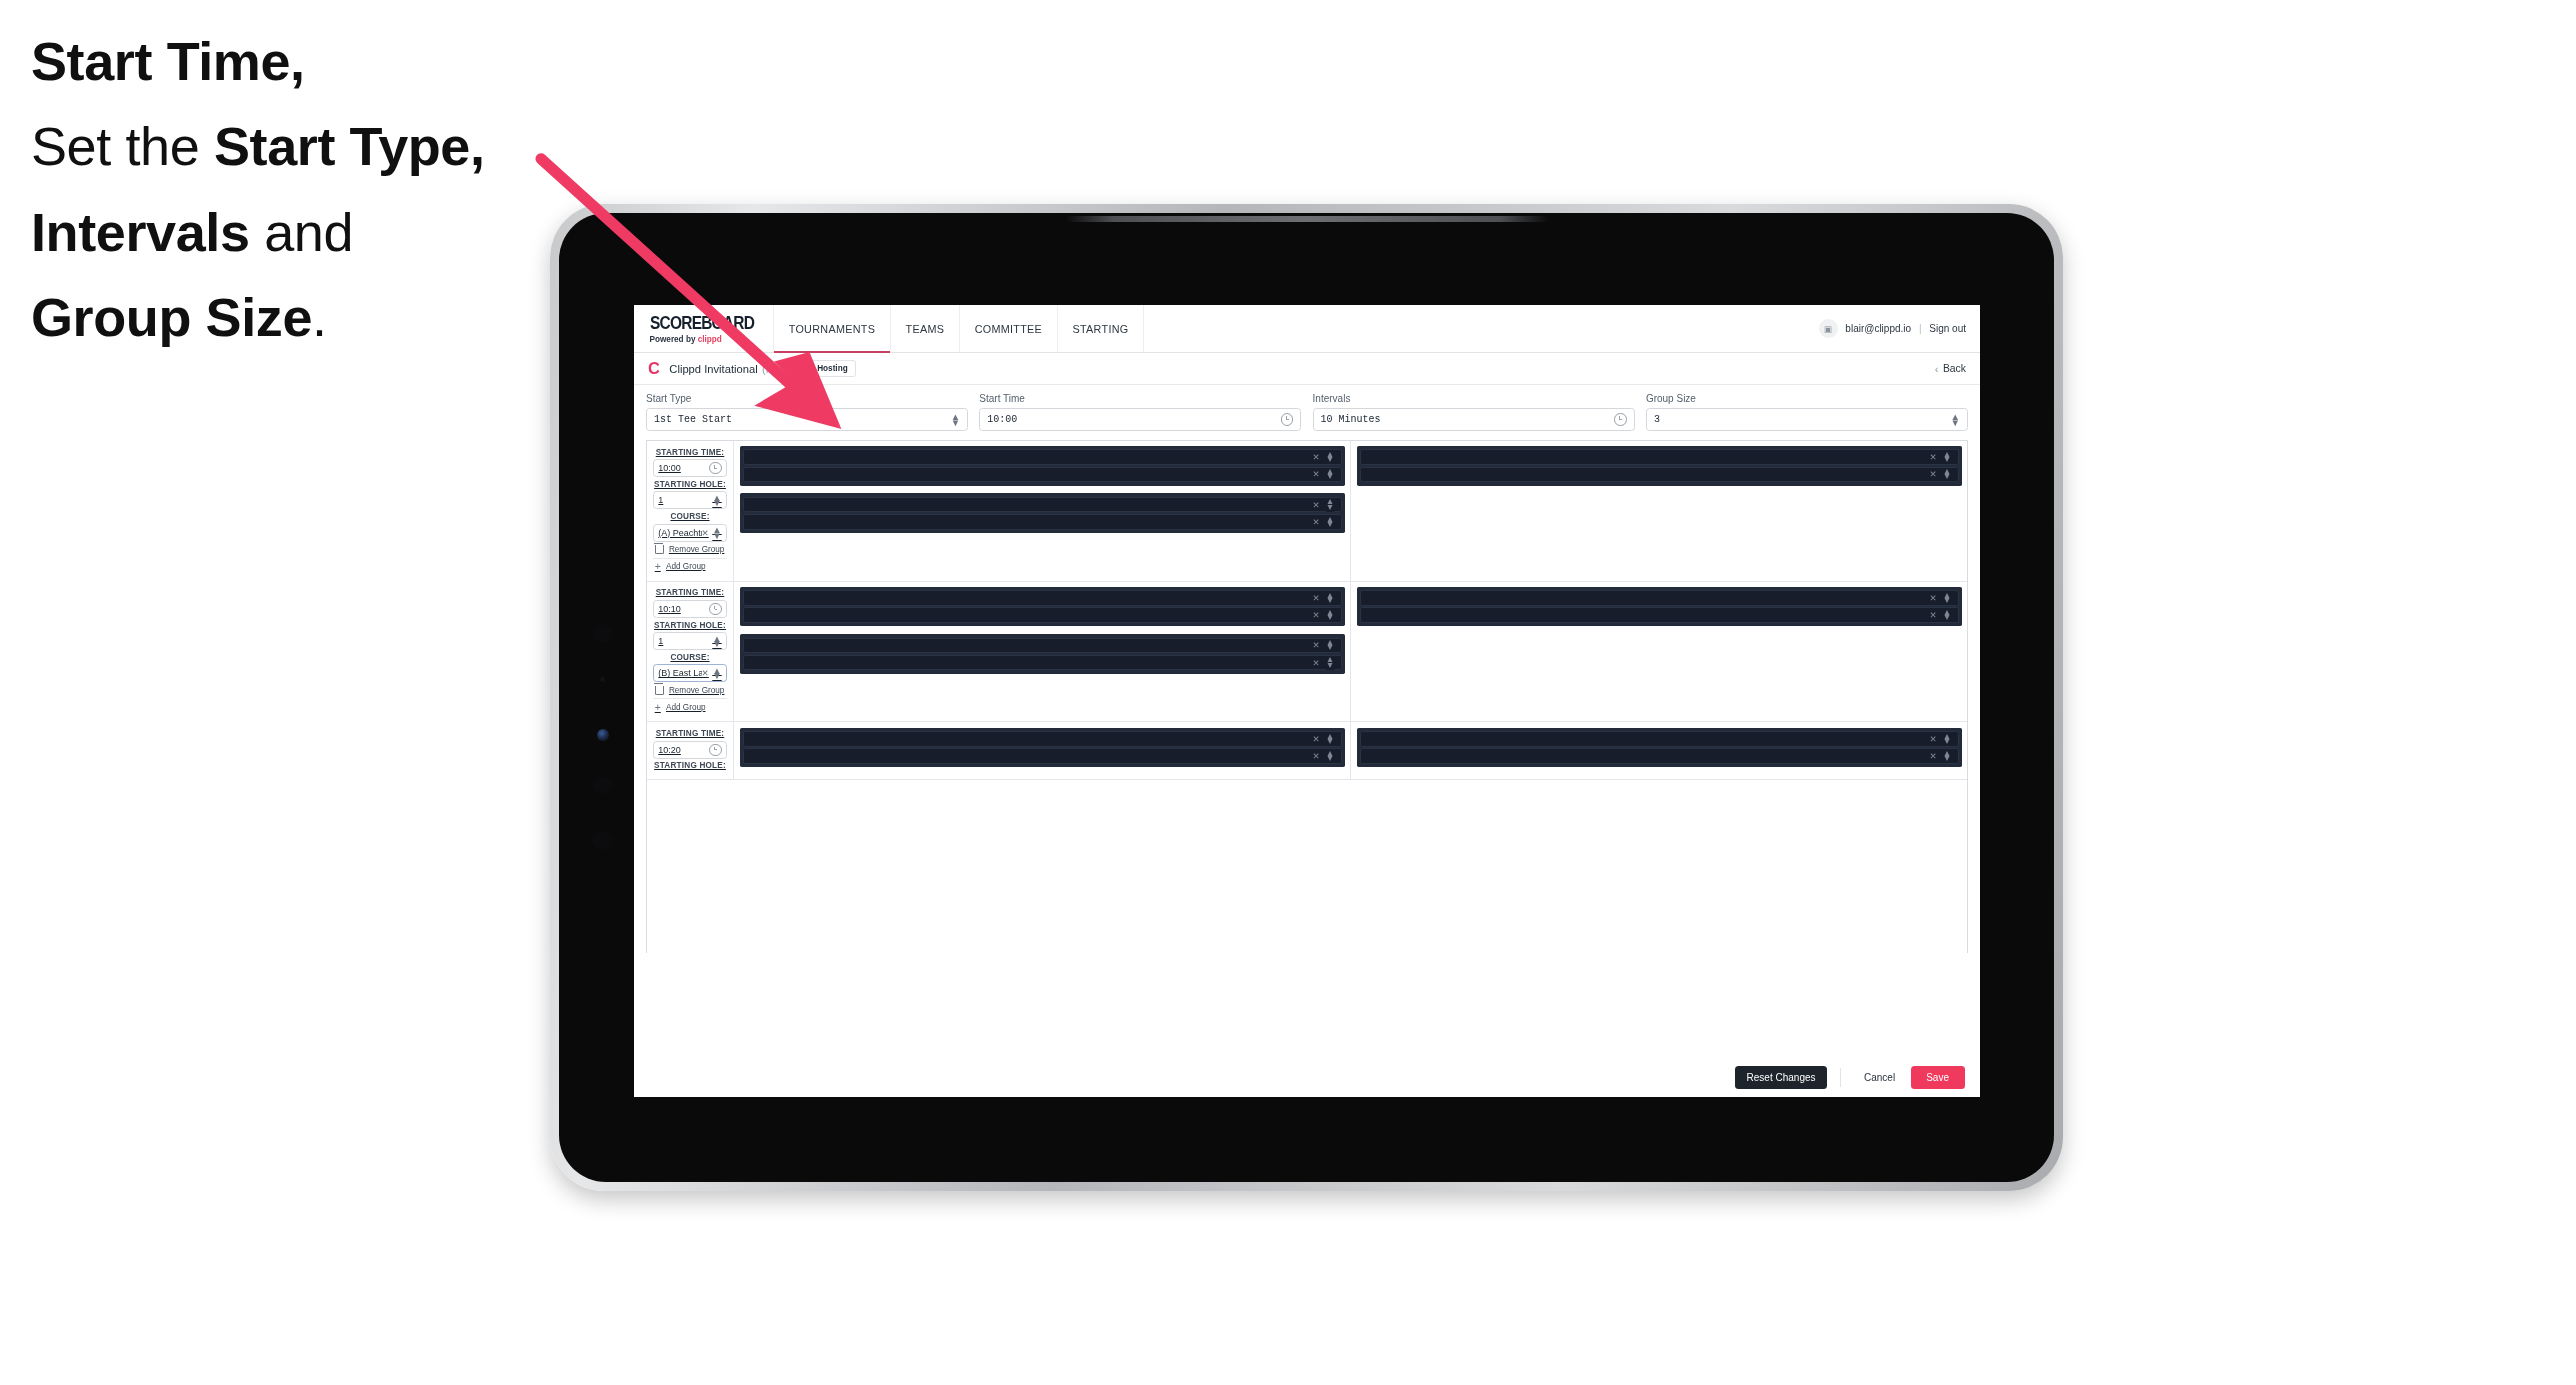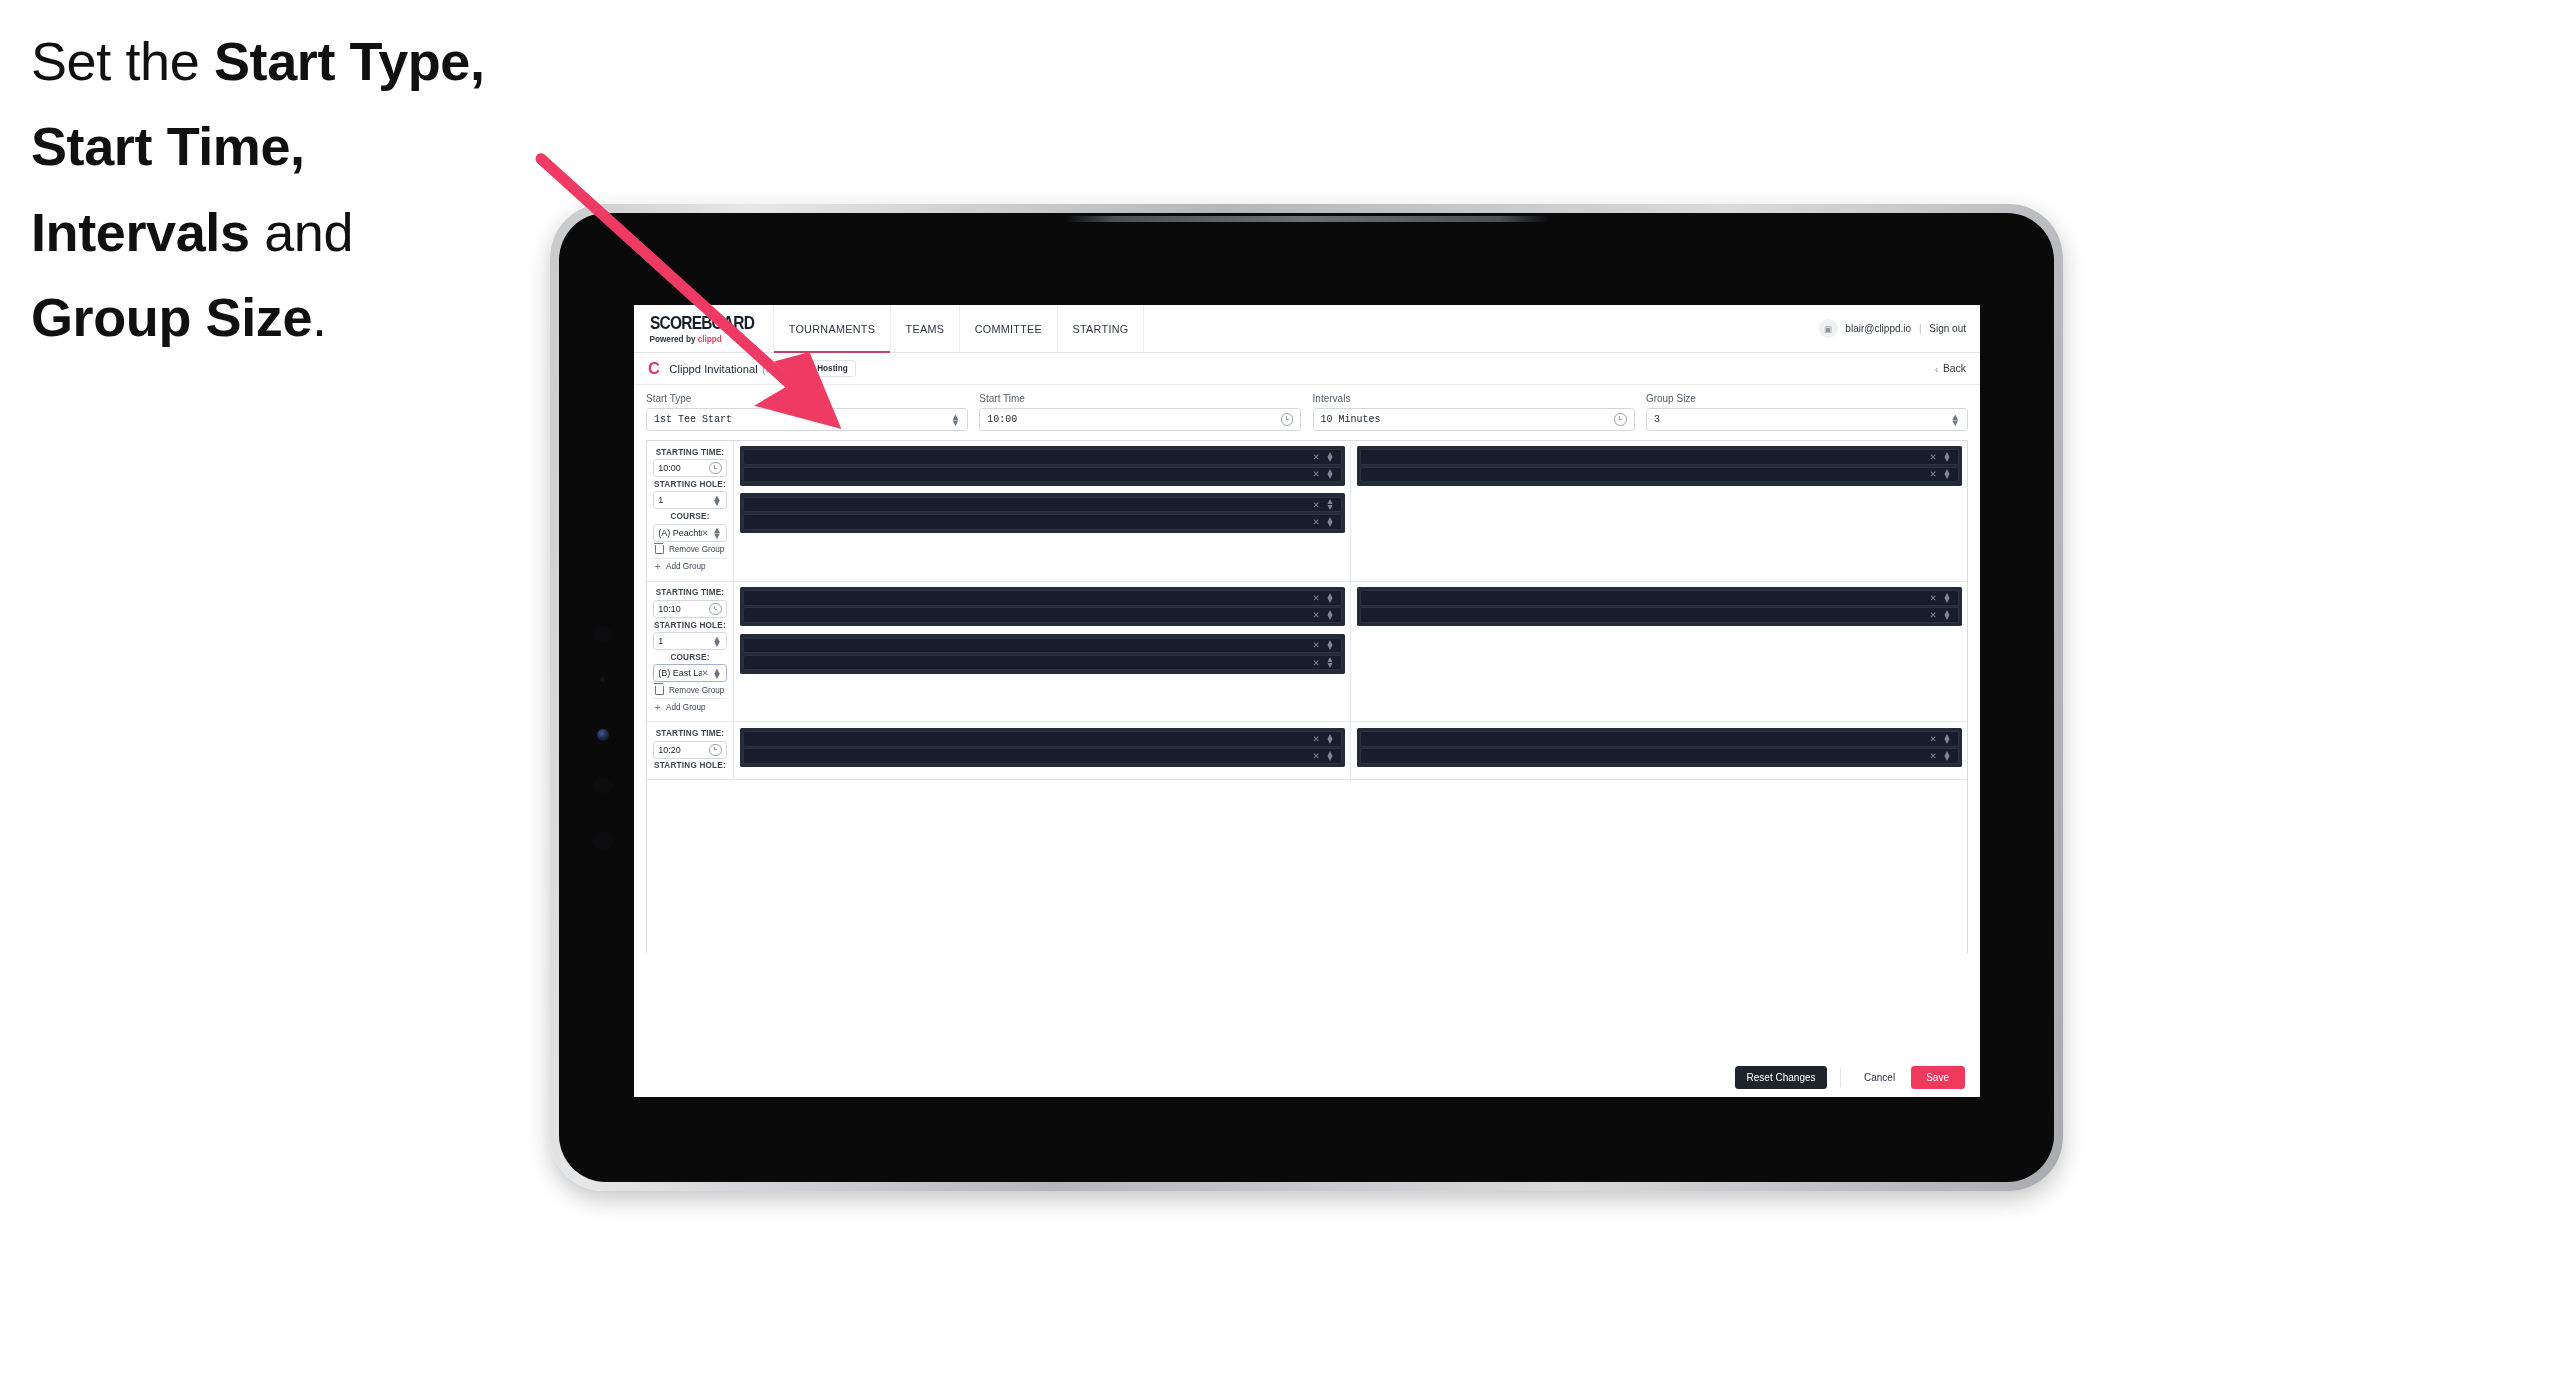--- a/index.html
+++ b/index.html
@@ -263,21 +263,21 @@
   .th {
     font-size: 10px;
     padding: 7px 0;
     text-align: center;
     border-right: 0.9px solid #5c6577;
     box-sizing: border-box;
   }
   .th.teetime { width: 87px; }
   .th.team    { flex: 1; }
 
-  .tbody { background: #fff; }
+  .tbody { background: #fff; text-decoration: underline; }
   .trow {
     display: flex;
     border-bottom: 0.9px solid #e3e6ea;
     align-items: stretch;
   }
 
   .cell-teetime {
     width: 87px;
     box-sizing: border-box;
     border-right: 0.9px solid #e3e6ea;
@@ -430,24 +430,24 @@
     left: 0; top: 0;
     width: 2576px; height: 1386px;
     pointer-events: none;
   }
 </style>
 </head>
 <body>
 
 <div class="caption">
   <div>
+    <span class="bd">Start Time,</span>
+  </div>
+  <div>
     <span class="lt">Set the </span><span class="bd">Start Type,</span>
-  </div>
-  <div>
-    <span class="bd">Start Time,</span>
   </div>
   <div>
     <span class="bd">Intervals</span><span class="lt"> and</span>
   </div>
   <div>
     <span class="bd">Group Size</span><span class="lt">.</span>
   </div>
 </div>
 
 <div class="tablet-outer">

